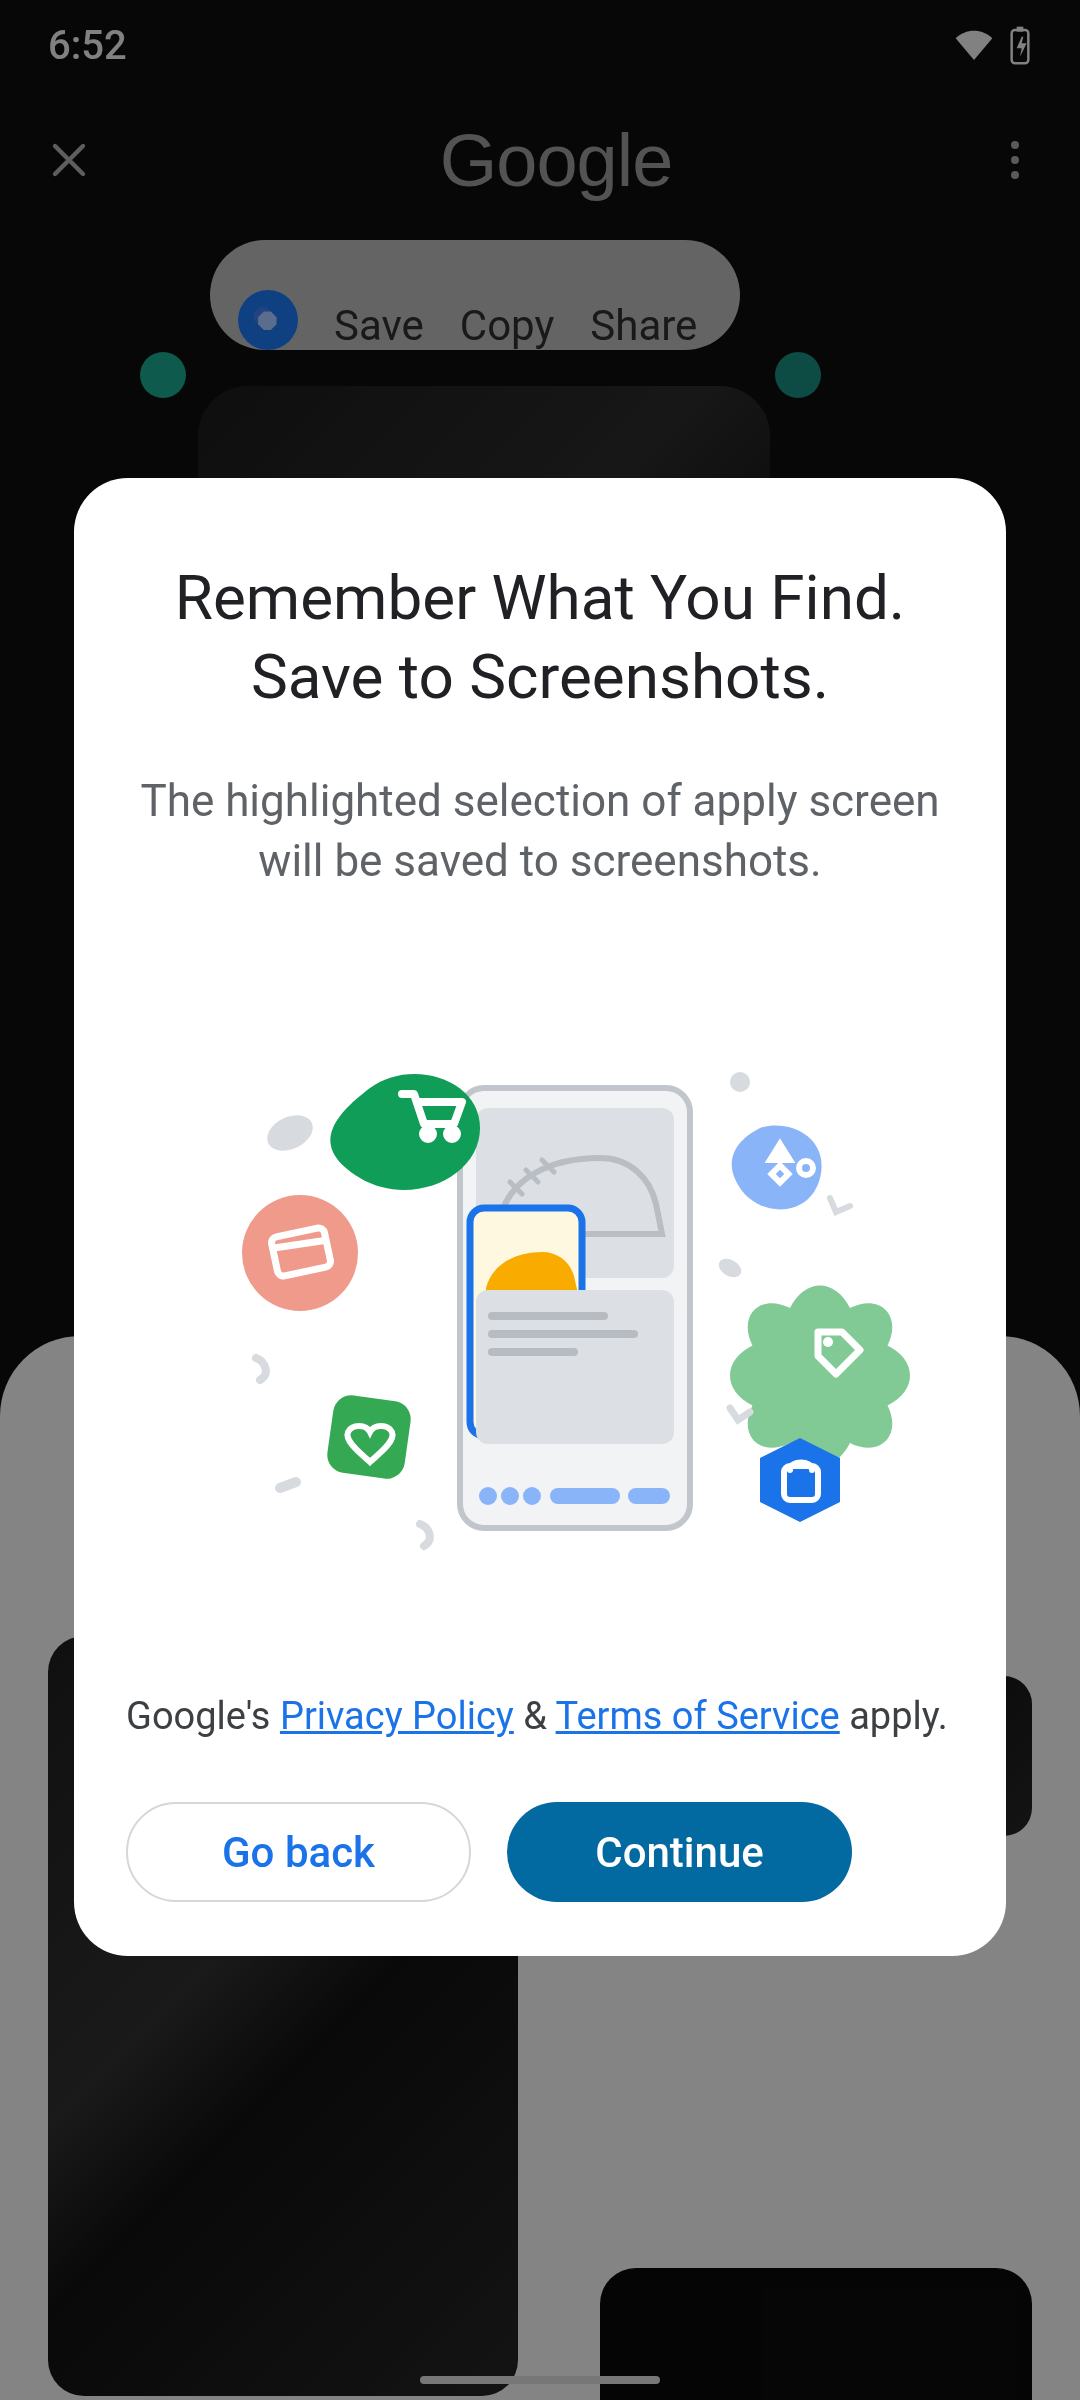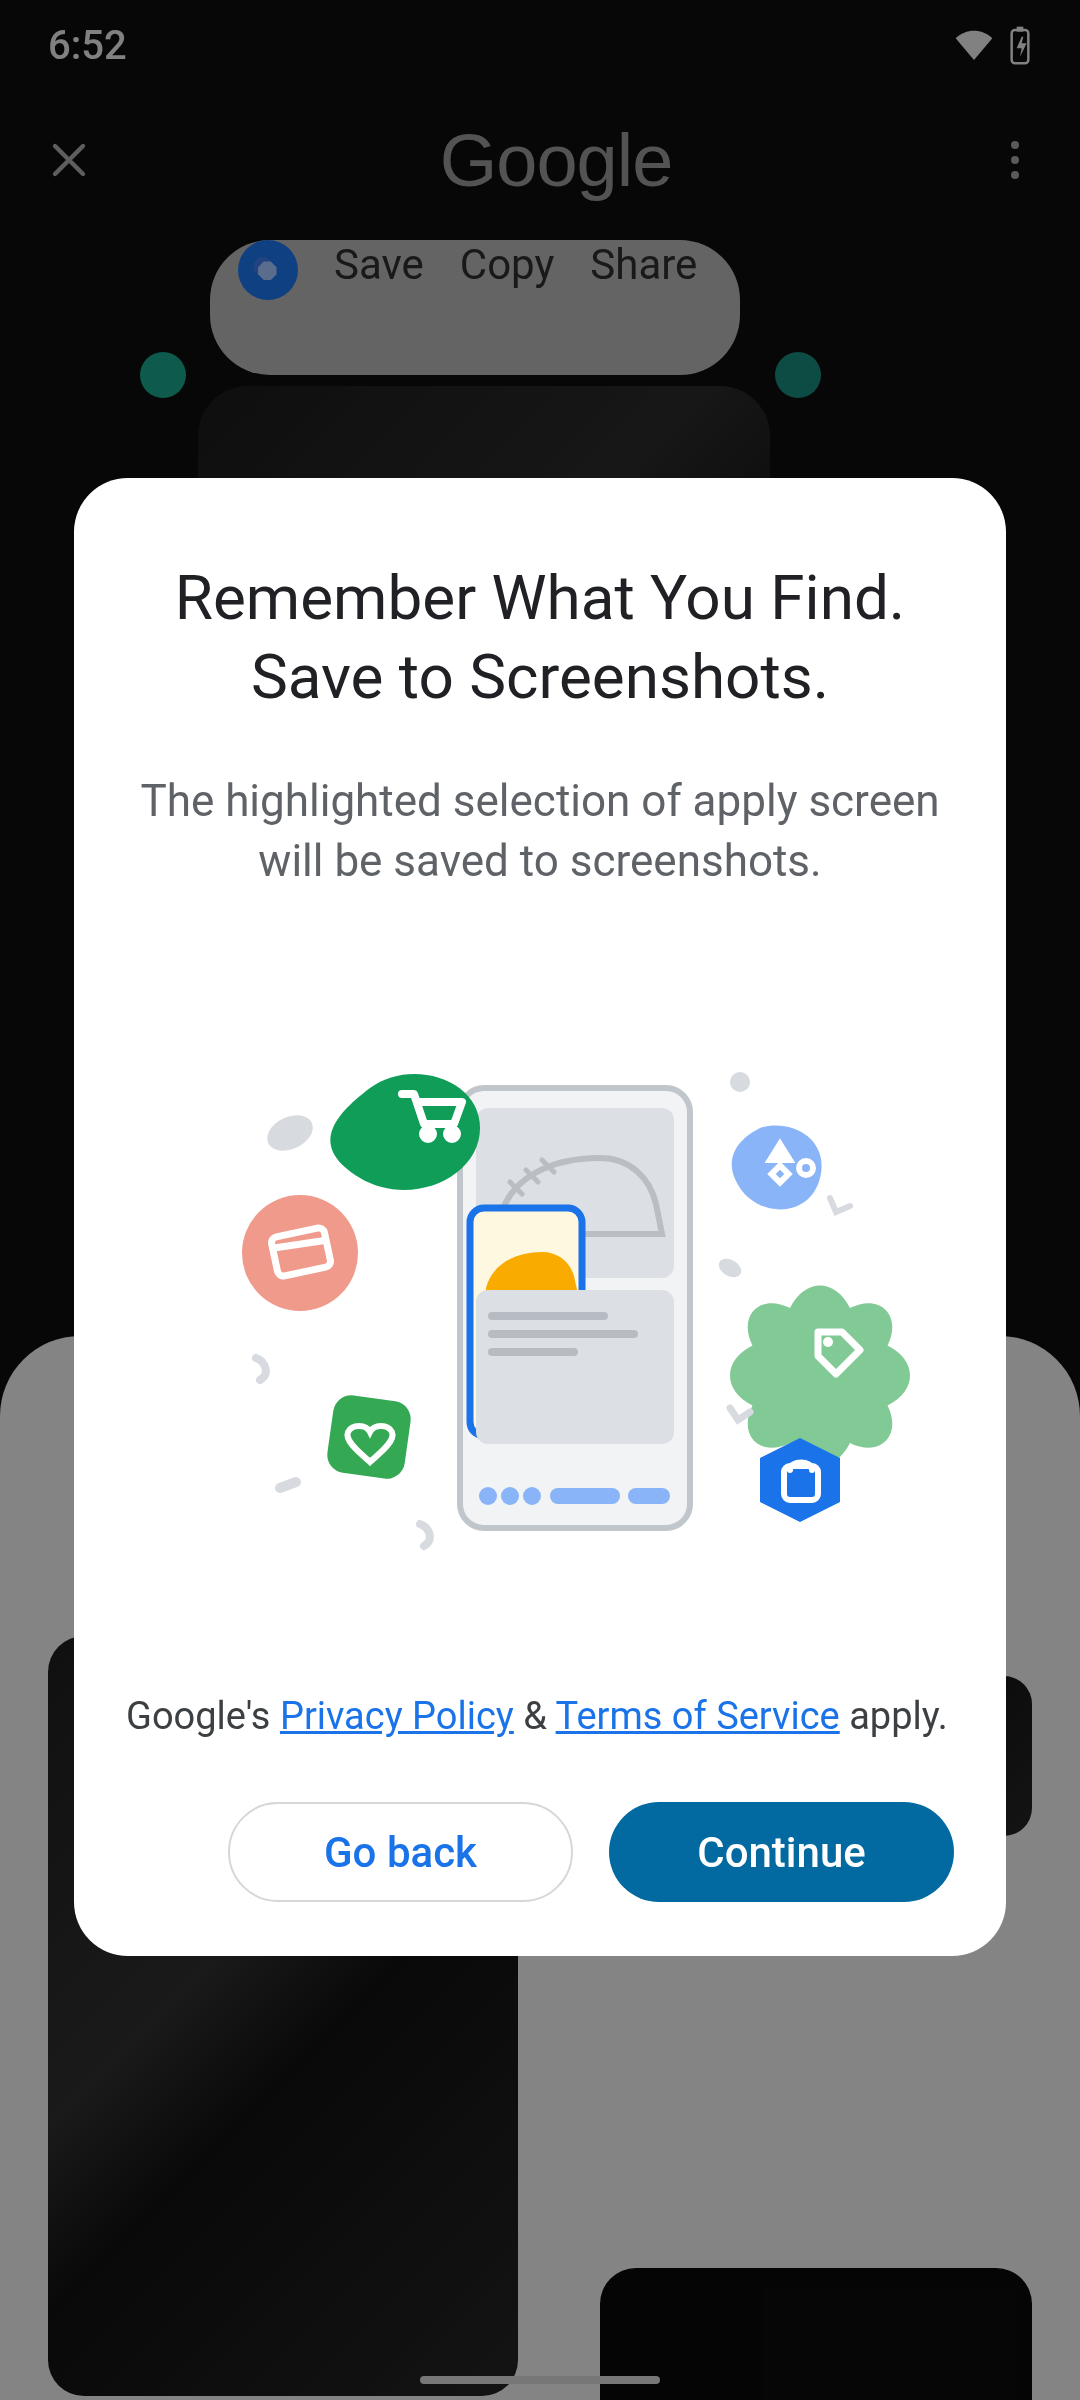--- a/index.html
+++ b/index.html
@@ -17,21 +17,21 @@
 
   
   .top-bar { position: absolute; top: 110px; left: 0; right: 0; height: 100px; display: flex; align-items: center; justify-content: space-between; padding: 0 40px; }
   .close-x { width: 58px; height: 58px; display:flex; align-items:center; justify-content:center; }
   .close-x svg { width: 48px; height: 48px; stroke: #a8a8a8; }
   .google-logo { font-size: 74px; font-family: 'Product Sans', 'Google Sans', Arial, sans-serif; font-weight: 500; color: #949494; letter-spacing: -1px; margin-left: 24px; }
   .overflow { width: 50px; height: 50px; display:flex; flex-direction:column; align-items:center; justify-content:center; gap:7px; }
   .overflow .dot { width: 8px; height: 8px; border-radius: 50%; background: #a0a0a0; }
 
   
-  .pill-bar { position: absolute; top: 240px; left: 210px; width: 530px; height: 135px; background: #b3b3b3; border-radius: 60px; display: flex; align-items: flex-start; padding: 0 28px; gap: 36px; }
+  .pill-bar { position: absolute; top: 240px; left: 210px; width: 530px; height: 110px; background: #b3b3b3; border-radius: 60px; display: flex; align-items: flex-end; padding: 0 28px; gap: 36px; }
   .pill-icon { width: 60px; height: 60px; border-radius: 50%; background: #1a73e8; display:flex; align-items:center; justify-content:center; }
   .pill-icon svg { width: 34px; height: 34px; }
   .pill-label { font-size: 42px; color: #2d2d2d; }
 
   
   .sel-handle { position: absolute; width: 46px; height: 46px; border-radius: 50%; background: #1aa389; }
   .sel-handle.tl { top: 352px; left: 140px; }
   .sel-handle.tr { top: 352px; left: 775px; background:#17887a; }
   .sel-preview { position: absolute; top: 386px; left: 198px; width: 572px; height: 700px; border-radius: 50px; background: linear-gradient(135deg,#1a1a1a 0%, #2a2a2a 40%, #141414 60%, #222 100%); }
 
@@ -51,21 +51,21 @@
   .card-right-bottom { position: absolute; left: 600px; top: 932px; width: 432px; height: 200px; border-radius: 36px; background:#0a0a0a; }
 
   
   .dialog { position: absolute; left: 74px; top: 478px; width: 932px; height: 1478px; background: #fff; border-radius: 54px; padding: 80px 52px 54px; display:flex; flex-direction:column; }
   .dlg-title { font-size: 62px; color:#202124; text-align:center; font-family: 'Google Sans', 'Roboto', Arial, sans-serif; line-height:1.28; }
   .dlg-sub { margin-top: 54px; font-size: 44px; color:#5f6368; text-align:center; line-height:1.38; padding: 0 6px; }
   .dlg-illus { flex: 1; display:flex; align-items:center; justify-content:center; margin-top: 30px; }
   .dlg-illus svg { width: 740px; height: 560px; }
   .dlg-legal { text-align:left; font-size: 38px; color:#3c4043; margin-top: 20px; }
   .dlg-legal .lnk { color:#1a73e8; text-decoration: underline; }
-  .dlg-btn-row { display:flex; gap: 36px; margin-top: 64px; justify-content:flex-end; }
+  .dlg-btn-row { display:flex; gap: 36px; margin-top: 64px; justify-content:flex-start; }
   .btn { flex:1; max-width: 345px; height: 100px; border-radius: 52px; display:flex; align-items:center; justify-content:center; font-size:42px; font-family:'Google Sans','Roboto',Arial,sans-serif; font-weight:500; }
   .btn-outline { border: 2px solid #d7d7d7; color:#1a73e8; background:#fff; }
   .btn-fill { background:#0369a1; color:#fff; }
 
   
   .gesture { position: absolute; left: 50%; bottom: 16px; transform: translateX(-50%); width: 240px; height: 8px; border-radius: 4px; background: #777; }
 </style>
 </head>
 <body>
 

